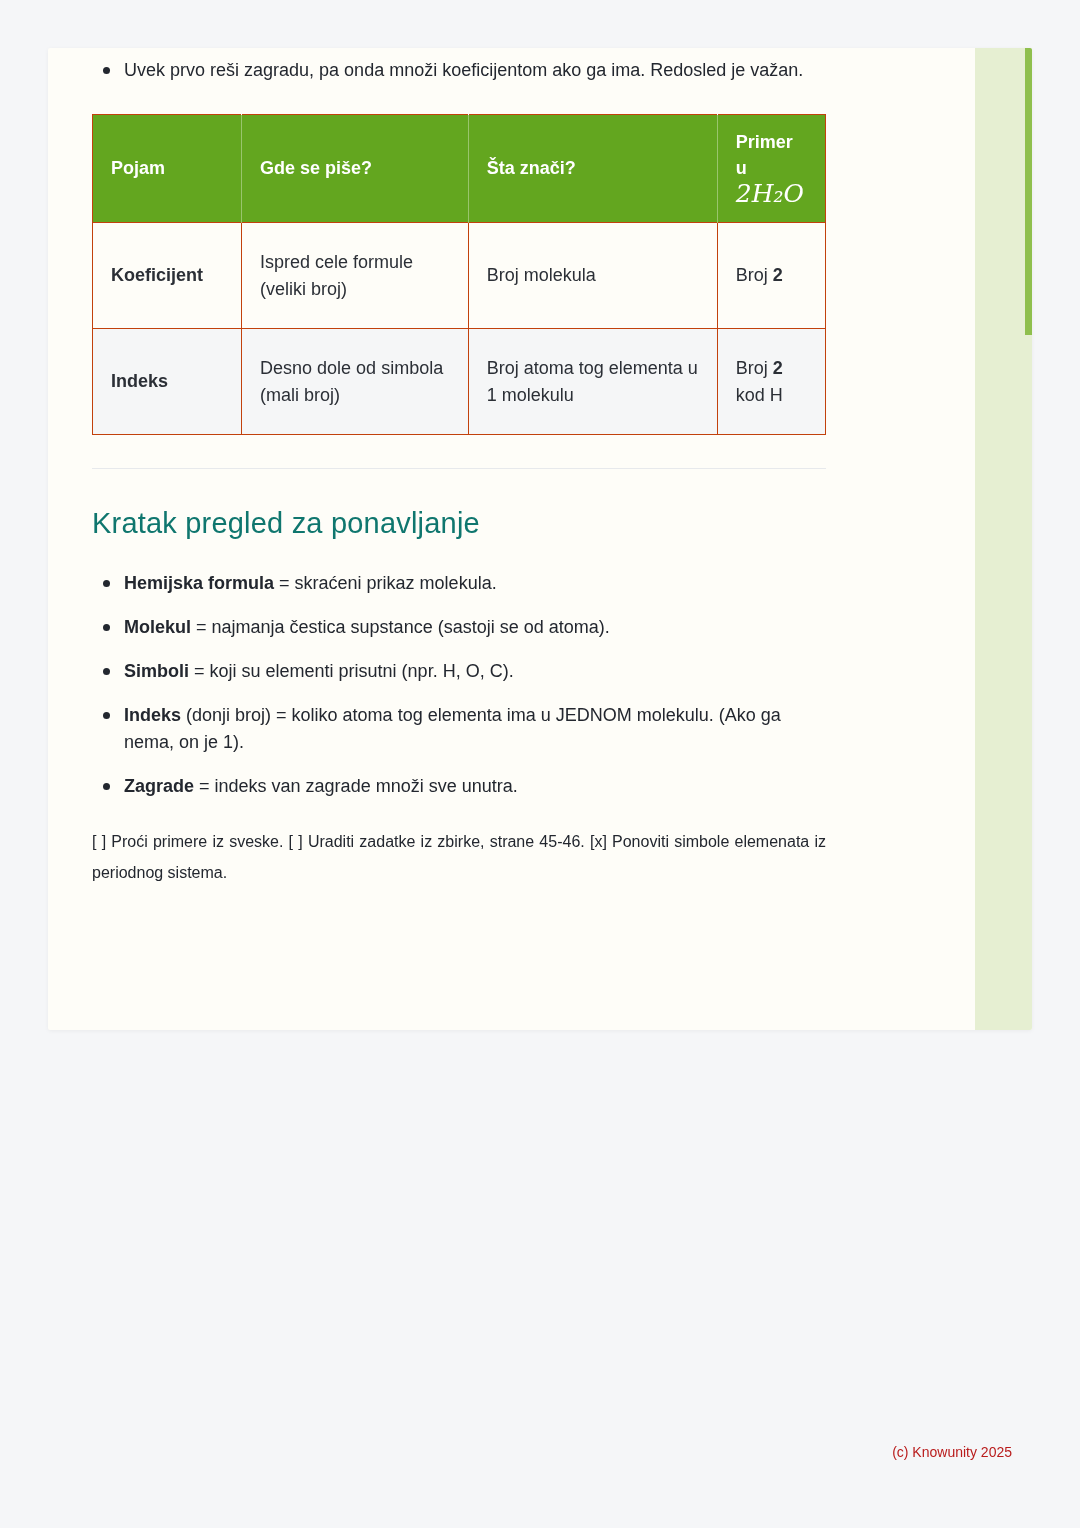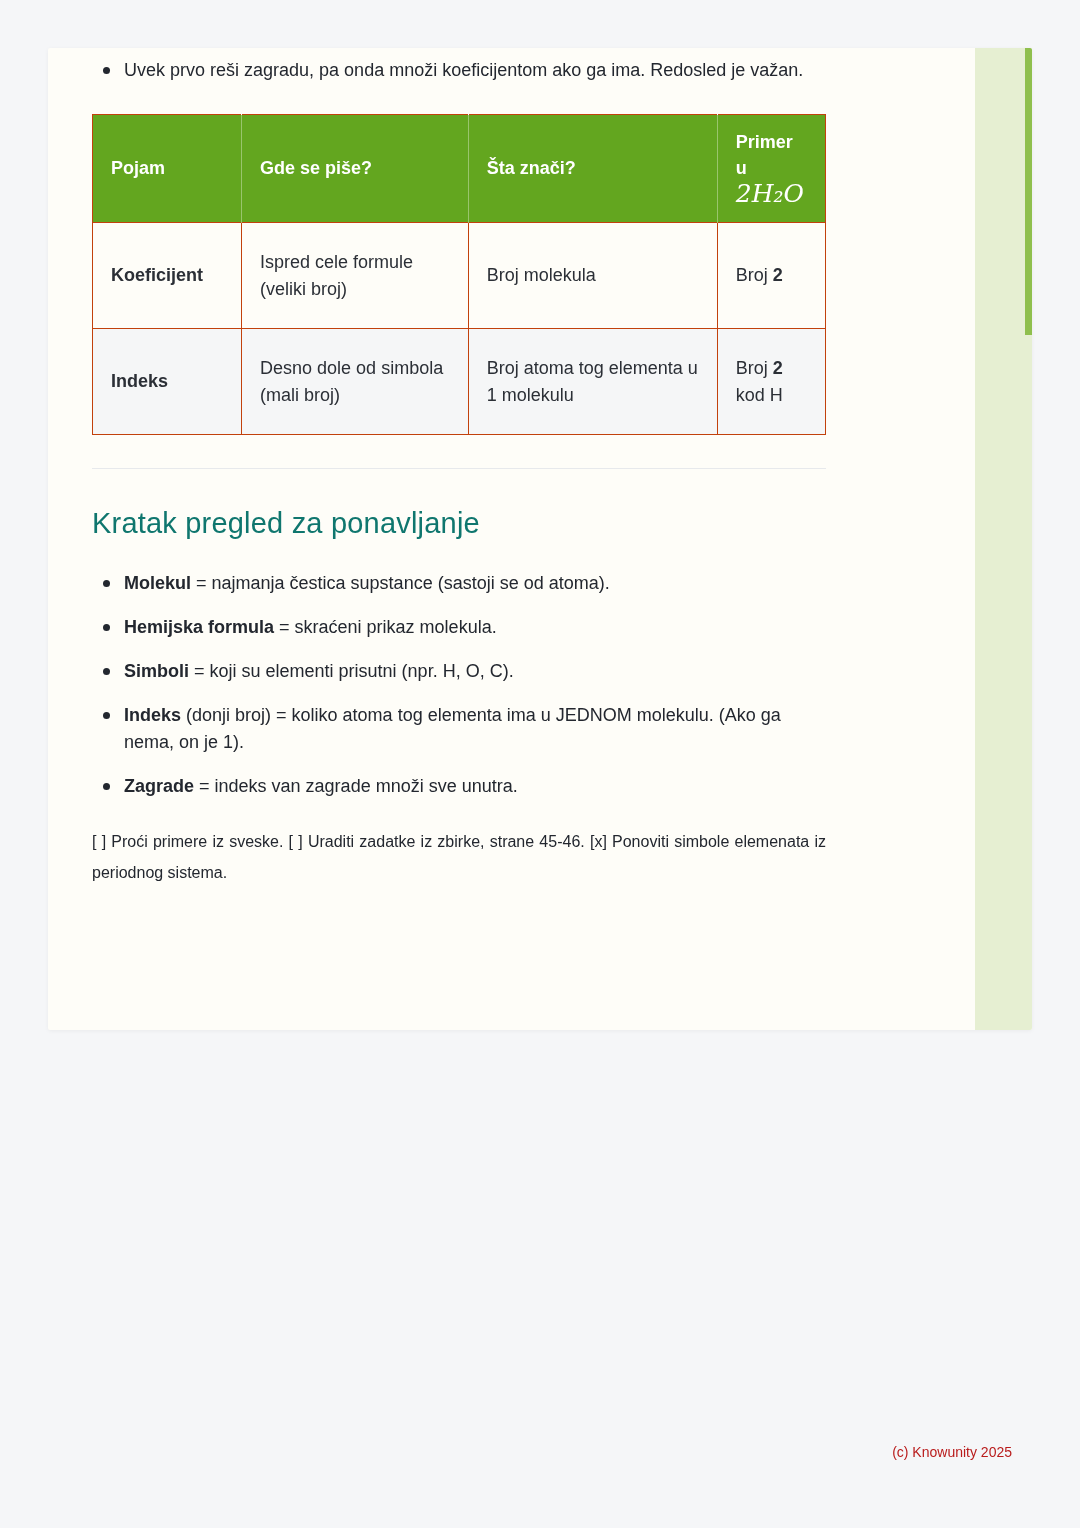--- a/index.html
+++ b/index.html
@@ -167,25 +167,25 @@
       </tbody>
     </table>
 
     <hr class="divider">
 
     <h1 class="section-heading">Kratak pregled za ponavljanje</h1>
 
     <div class="review-list">
       <div class="bullet-item">
         <span class="dot"></span>
+        <p class="bullet-text"><b>Hemijska formula</b><span> = skraćeni prikaz molekula.</span></p>
+      </div>
+      <div class="bullet-item">
+        <span class="dot"></span>
         <p class="bullet-text"><b>Molekul</b><span> = najmanja čestica supstance (sastoji se od atoma).</span></p>
-      </div>
-      <div class="bullet-item">
-        <span class="dot"></span>
-        <p class="bullet-text"><b>Hemijska formula</b><span> = skraćeni prikaz molekula.</span></p>
       </div>
       <div class="bullet-item">
         <span class="dot"></span>
         <p class="bullet-text"><b>Simboli</b><span> = koji su elementi prisutni (npr. H, O, C).</span></p>
       </div>
       <div class="bullet-item">
         <span class="dot"></span>
         <p class="bullet-text"><b>Indeks</b><span> (donji broj) = koliko atoma tog elementa ima u JEDNOM molekulu. (Ako ga nema, on je 1).</span></p>
       </div>
       <div class="bullet-item">

